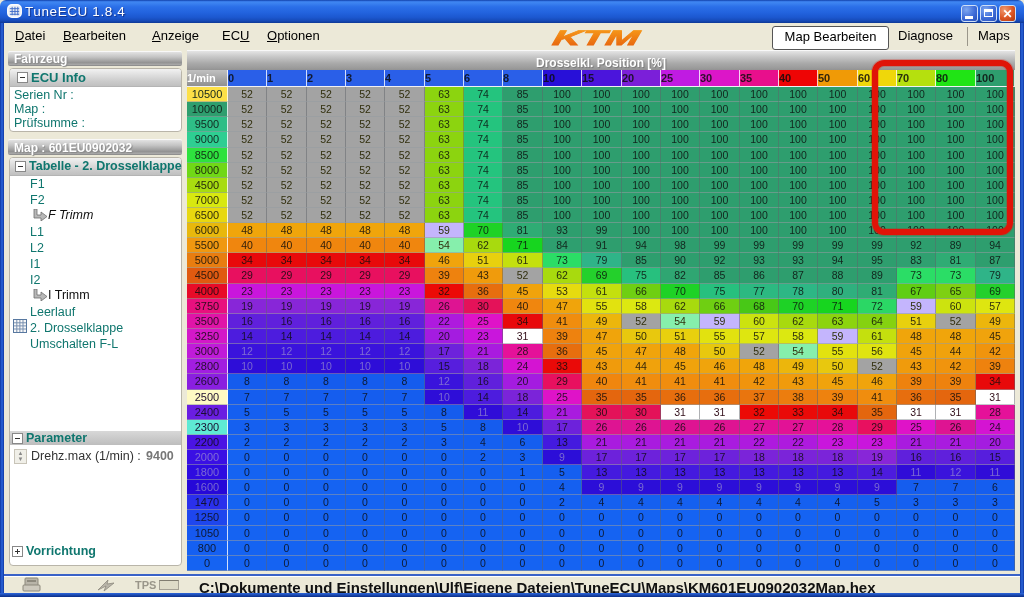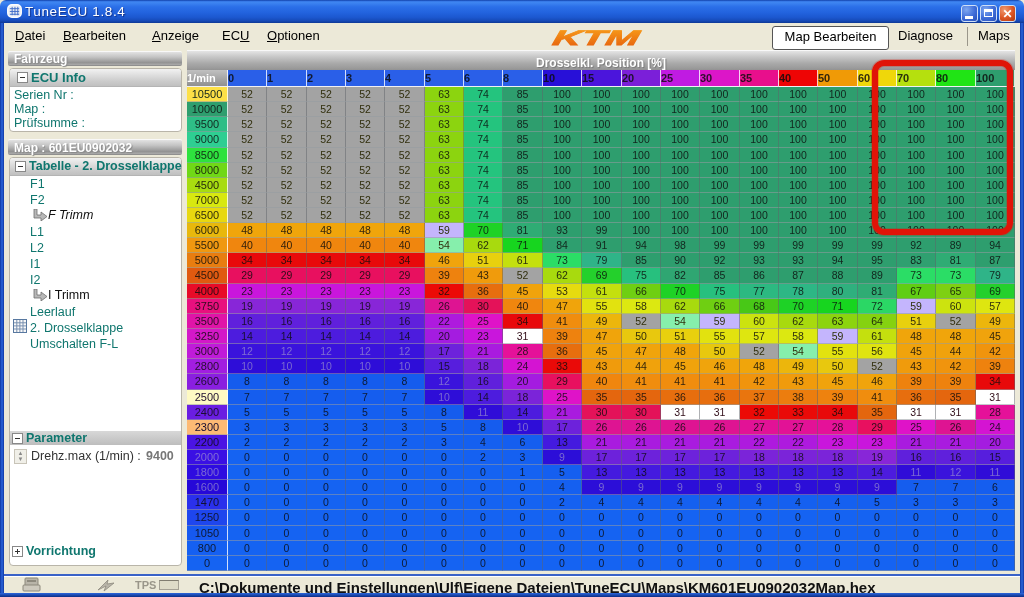--- a/index.html
+++ b/index.html
@@ -733,21 +733,21 @@
     <div class="c v30">30</div>
     <div class="c v31">31</div>
     <div class="c v31">31</div>
     <div class="c v32">32</div>
     <div class="c v33">33</div>
     <div class="c v34">34</div>
     <div class="c v35">35</div>
     <div class="c v31">31</div>
     <div class="c v31">31</div>
     <div class="c v28">28</div>
-    <div class="c rh" style="background:#fdba74;color:#190E30">2300</div>
+    <div class="c rh" style="background:#5eead4;color:#190E30">2300</div>
     <div class="c v3">3</div>
     <div class="c v3">3</div>
     <div class="c v3">3</div>
     <div class="c v3">3</div>
     <div class="c v3">3</div>
     <div class="c v5">5</div>
     <div class="c v8">8</div>
     <div class="c v10">10</div>
     <div class="c v17">17</div>
     <div class="c v26">26</div>

